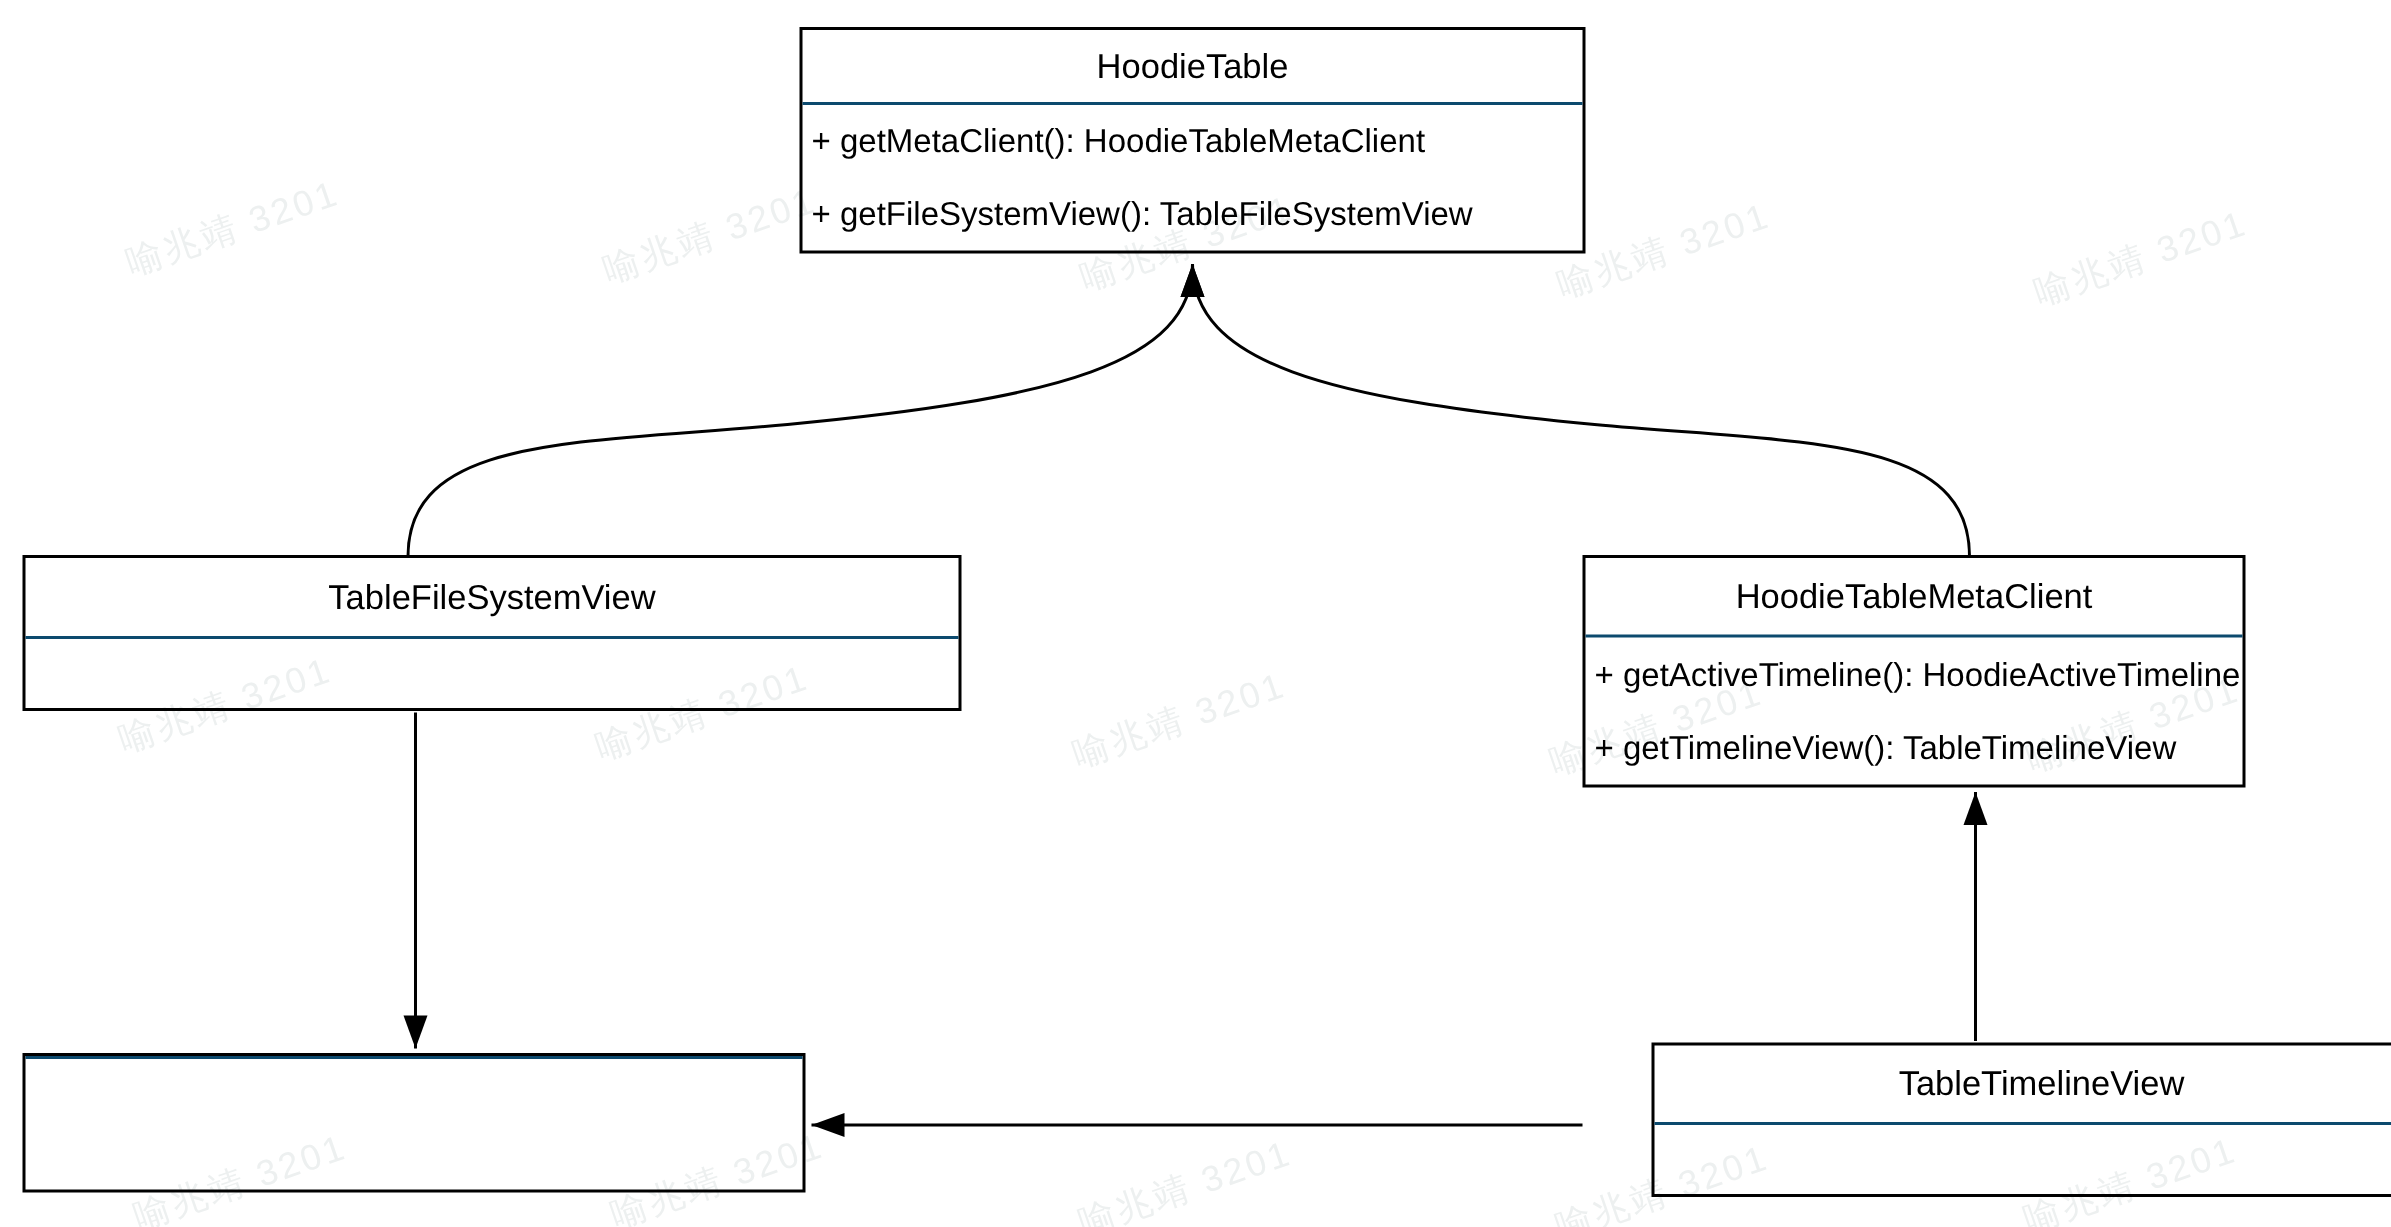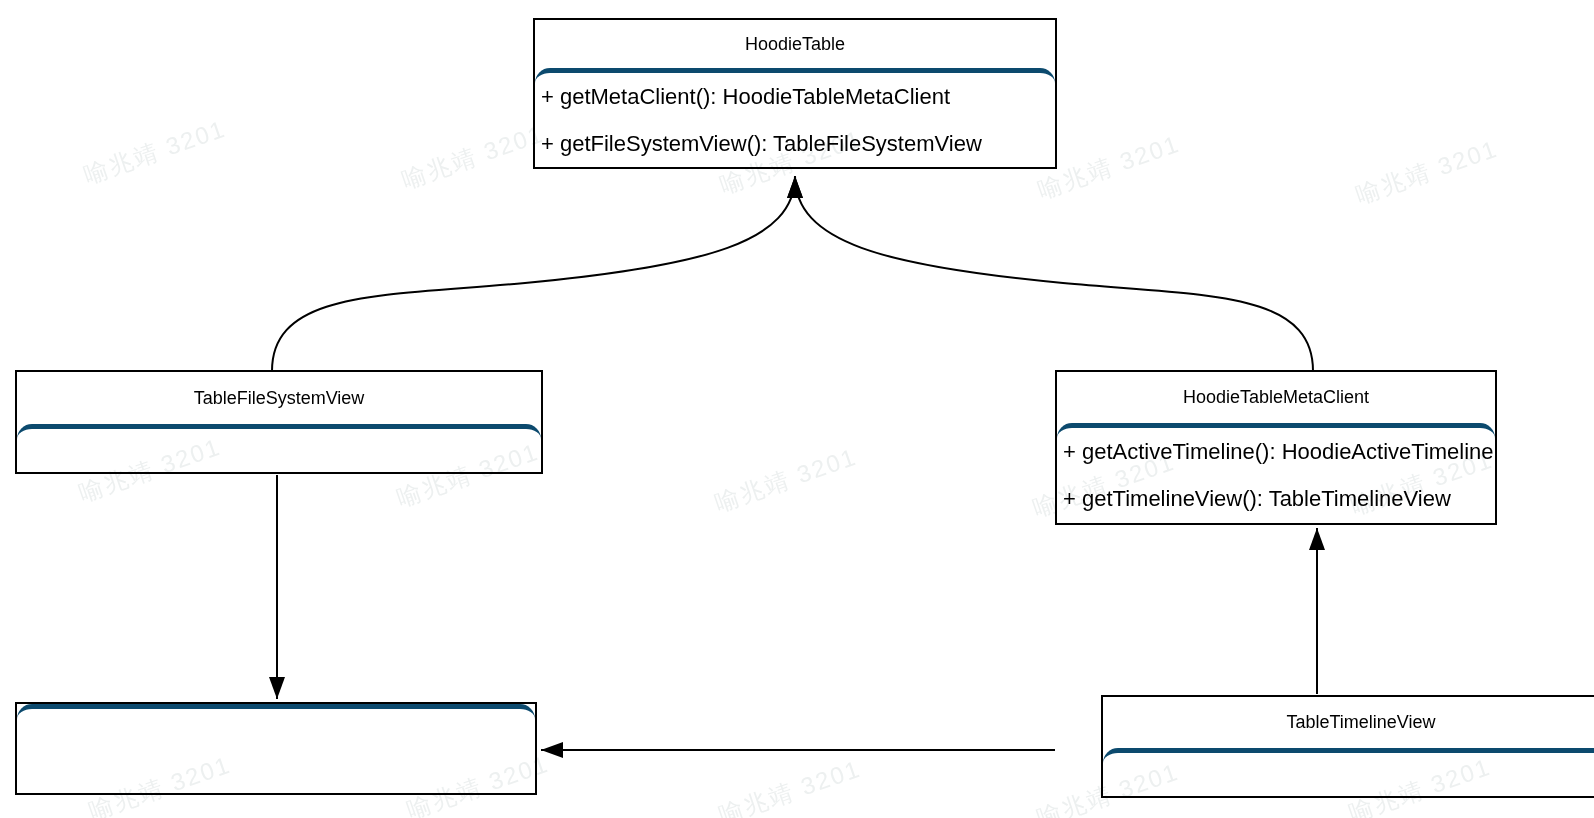--- a/index.html
+++ b/index.html
@@ -52,31 +52,30 @@
     border: 2px solid #000000;
     background: transparent;
     box-sizing: border-box;
     display: flex;
     flex-direction: column;
   }
   .uml-title {
     display: flex;
     align-items: center;
     justify-content: center;
-    font-size: 18px;
+    font-size: 23px;
     flex: 0 0 auto;
     box-sizing: border-box;
   }
   .uml-body {
-    border-top: 5px solid #0c4a6e;
+    border-top: 2px solid #0c4a6e;
     flex: 1 1 auto;
     display: flex;
     flex-direction: column;
     box-sizing: border-box;
-    border-radius: 15px;
   }
   .uml-method {
     flex: 1 1 0;
     display: flex;
     align-items: center;
     padding-left: 6px;
     font-size: 22px;
     white-space: nowrap;
   }
 </style>
@@ -120,21 +119,21 @@
 </svg>
 
 <div class="uml-class" style="left:533px;top:18px;width:524px;height:151px">
   <div class="uml-title" style="height:48px">HoodieTable</div>
   <div class="uml-body">
     <div class="uml-method">+ getMetaClient(): HoodieTableMetaClient</div>
     <div class="uml-method">+ getFileSystemView(): TableFileSystemView</div>
   </div>
 </div>
 
-<div class="uml-class" style="left:15px;top:370px;width:528px;height:104px">
+<div class="uml-class" style="left:15px;top:370px;width:626px;height:104px">
   <div class="uml-title" style="height:52px">TableFileSystemView</div>
   <div class="uml-body"></div>
 </div>
 
 <div class="uml-class" style="left:1055px;top:370px;width:442px;height:155px">
   <div class="uml-title" style="height:51px">HoodieTableMetaClient</div>
   <div class="uml-body">
     <div class="uml-method">+ getActiveTimeline(): HoodieActiveTimeline</div>
     <div class="uml-method">+ getTimelineView(): TableTimelineView</div>
   </div>

